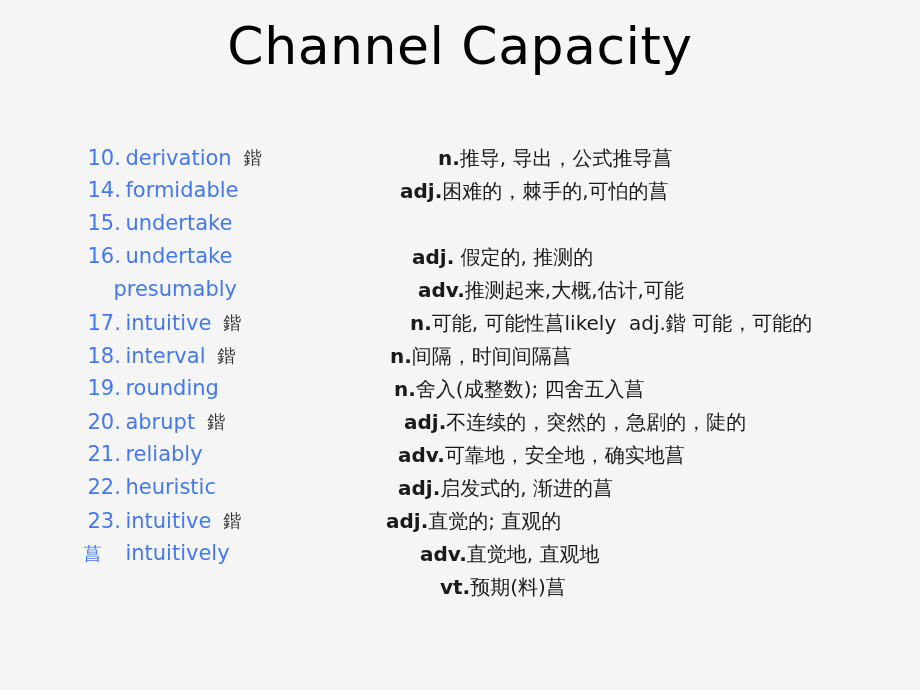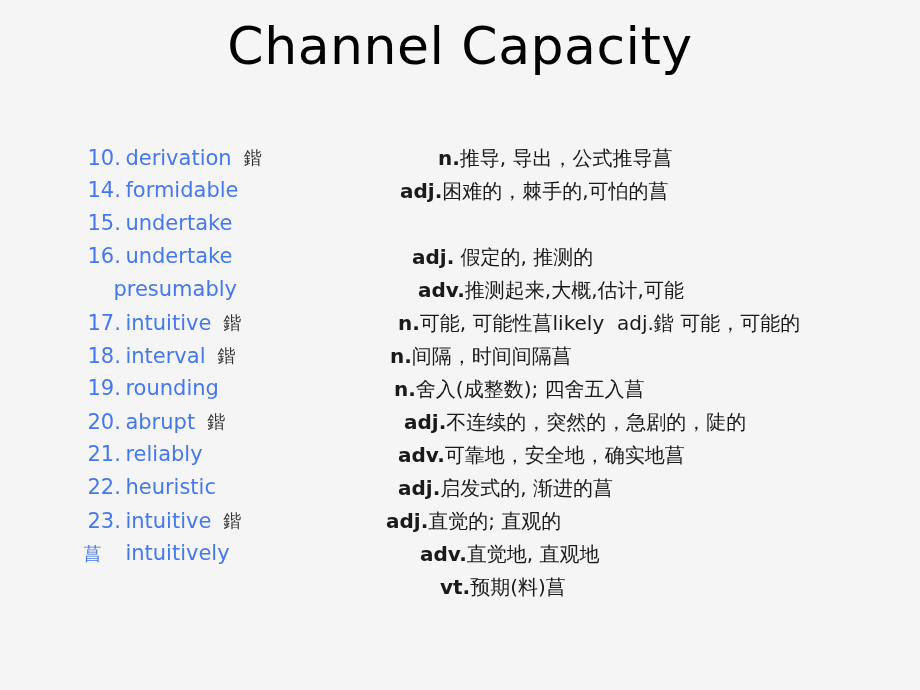--- a/index.html
+++ b/index.html
@@ -107,21 +107,21 @@
   .def-cell .pos {
     font-weight: 700;
     font-family: "DejaVu Sans", "Liberation Sans", sans-serif;
   }
 
   .r0  .def-cell { left: 438px; }
   .r1  .def-cell { left: 400px; }
   .r2  .def-cell { left: 434px; }
   .r3  .def-cell { left: 412px; }
   .r4  .def-cell { left: 418px; }
-  .r5  .def-cell { left: 398px; }
+  .r5  .def-cell { left: 410px; }
   .r6  .def-cell { left: 390px; }
   .r7  .def-cell { left: 394px; }
   .r8  .def-cell { left: 404px; }
   .r9  .def-cell { left: 398px; }
   .r10 .def-cell { left: 398px; }
   .r11 .def-cell { left: 386px; }
   .r12 .def-cell { left: 420px; }
   .r13 .def-cell { left: 440px; }
 </style>
 </head>

